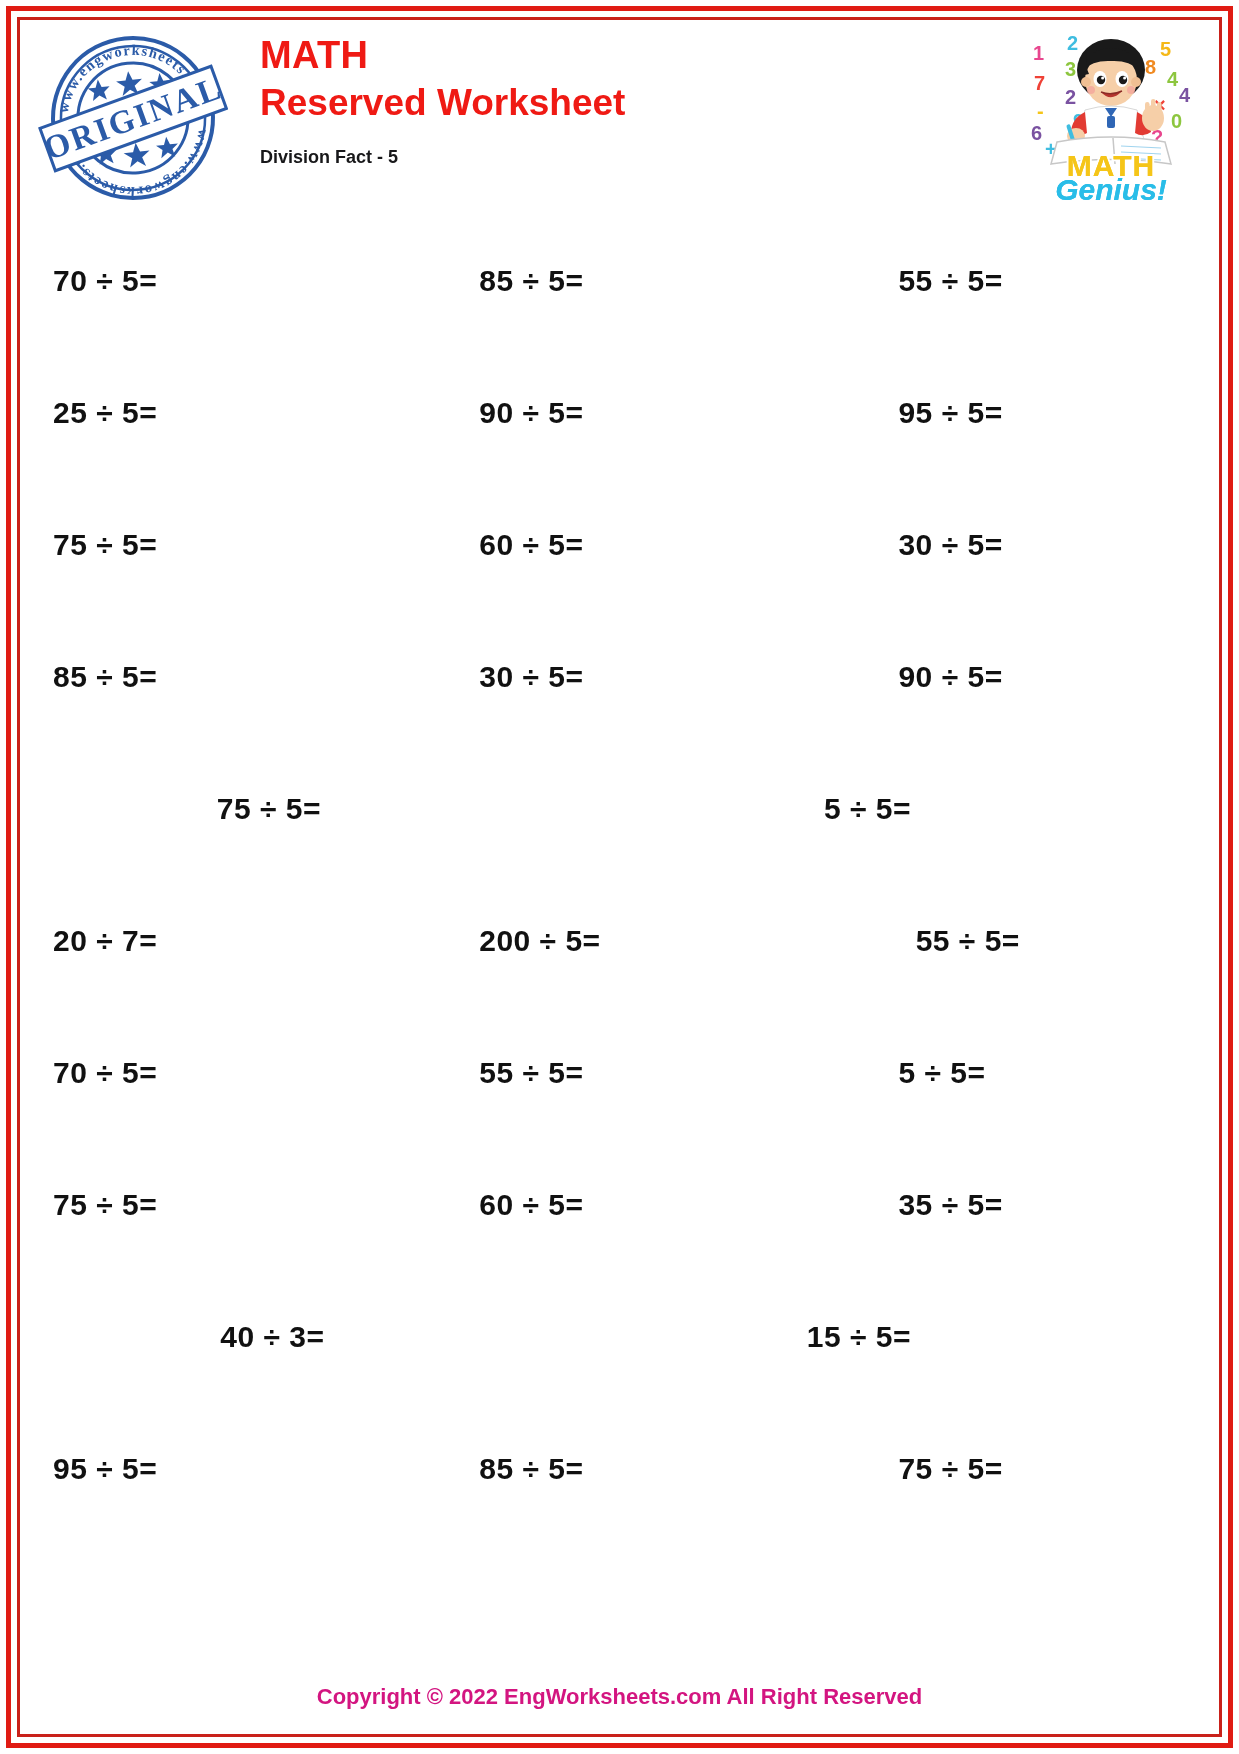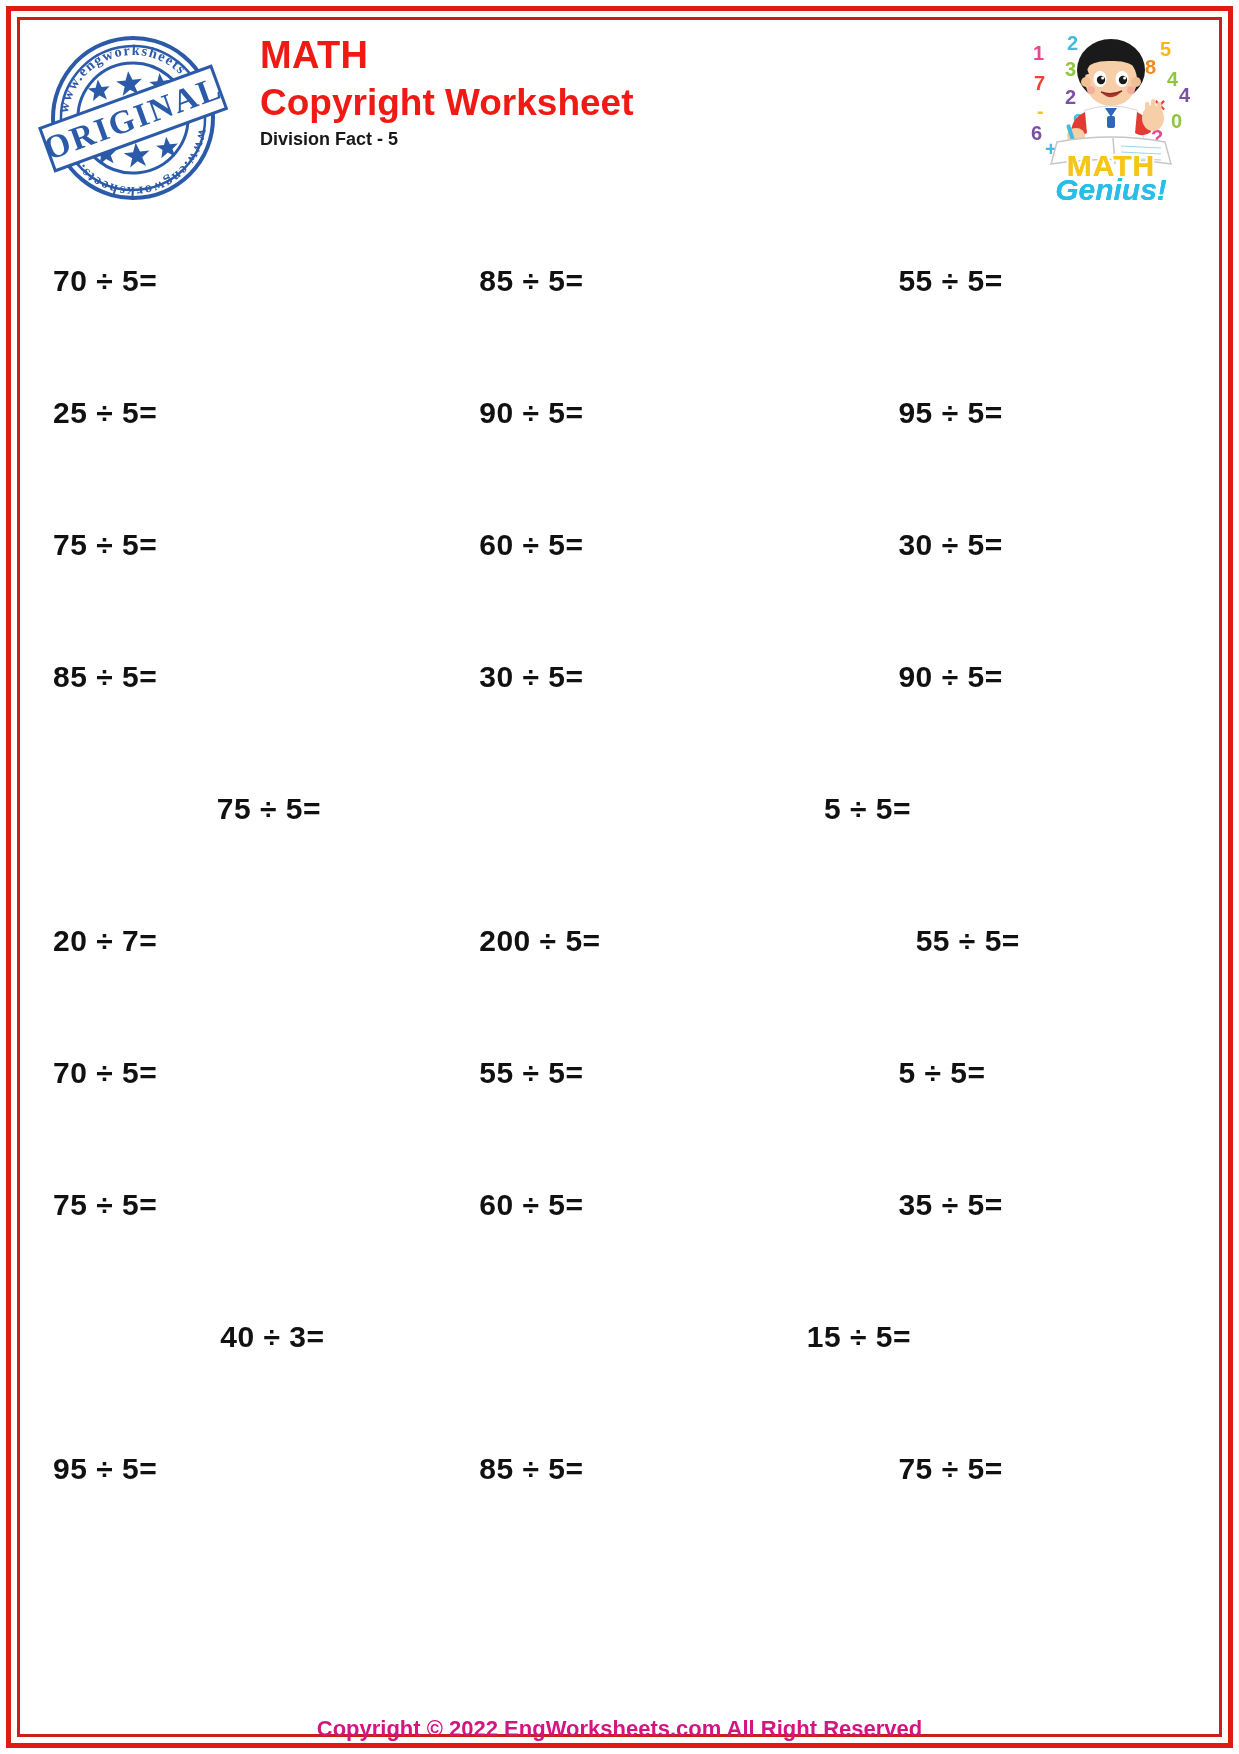--- a/index.html
+++ b/index.html
@@ -76,21 +76,21 @@
     font-weight: bold;
     color: #ef1a14;
     line-height: 1.15;
     margin-top: 6px;
     white-space: nowrap;
   }
   .title-fact {
     font-size: 18px;
     font-weight: bold;
     color: #18181a;
-    margin-top: 5px;
+    margin-top: 23px;
     white-space: nowrap;
   }
 
   
   .logo {
     position: absolute;
     right: 10px;
     top: 0px;
     width: 180px;
     height: 180px;
@@ -128,21 +128,21 @@
     white-space: nowrap;
     letter-spacing: 0.5px;
     margin-left: 25px;
   }
 
   
   .footer {
     position: absolute;
     left: 28px;
     right: 28px;
-    bottom: 12px;
+    bottom: 44px;
     text-align: center;
   }
   .copyright {
     font-size: 22px;
     font-weight: bold;
     color: #d31580;
     white-space: nowrap;
   }
 </style>
 </head>
@@ -182,21 +182,21 @@
           <g transform="rotate(-14 95 92)">
             <rect x="4" y="70" width="182" height="45" fill="#ffffff" stroke="#2b5ba8" stroke-width="3"></rect>
             <text x="95" y="103" text-anchor="middle" font-family="'Liberation Serif', serif" font-size="33" font-weight="bold" fill="#2b5ba8" letter-spacing="2">ORIGINAL</text>
           </g>
         </g>
       </svg>
     </div>
 
     <div class="titles">
       <div class="title-math">MATH</div>
-      <div class="title-sub">Copyright Worksheet</div>
+      <div class="title-sub">Reserved Worksheet</div>
       <div class="title-fact">Division Fact - 5</div>
     </div>
 
     <div class="logo">
       <svg viewBox="0 0 180 180" width="180" height="180" aria-hidden="true">
 
         <g font-family="'Liberation Sans', sans-serif" font-weight="bold" font-size="20">
           <text x="12" y="36" fill="#e8468e">1</text>
           <text x="46" y="26" fill="#3fbde0">2</text>
           <text x="44" y="52" fill="#8dc63f">3</text>

